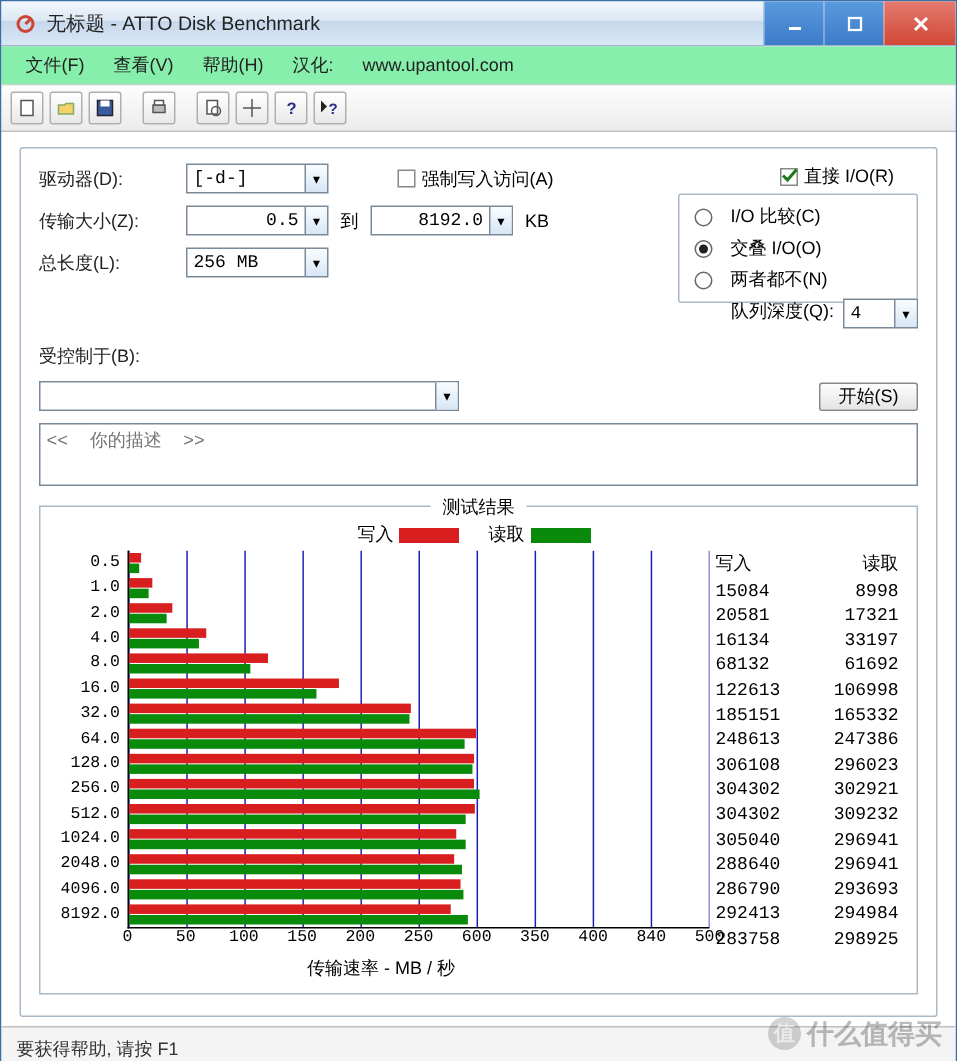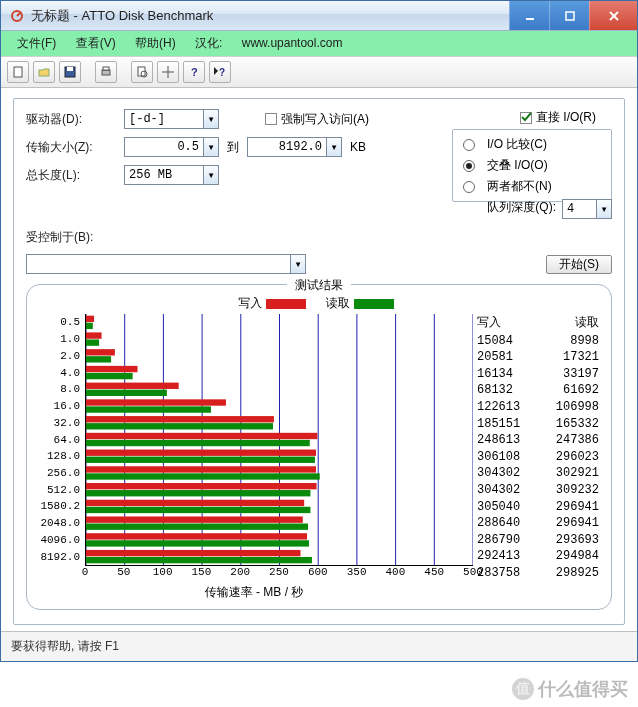--- a/index.html
+++ b/index.html
@@ -106,21 +106,21 @@
     padding:0 12px;
     font-size:12px;
   }
   .desc {
     width:100%;height:42px;border:1px solid #7a8a9a;
     font-family:"Courier New",monospace;font-size:12px;
     padding:2px 4px;background:#fff;resize:none;
   }
   .results {
     border:1px solid #aab8c8;
-    border-radius:14px;
+    border-radius:0;
     margin-top:10px;
     padding:4px 8px 8px 8px;
     position:relative;
   }
   .results-title {
     position:absolute;top:-8px;left:50%;transform:translateX(-50%);
     background:#fff;padding:0 8px;font-size:12px;
   }
   .legend { text-align:center;font-size:12px;margin:6px 0 2px 0; }
   .legend .wbox{display:inline-block;width:40px;height:10px;background:#d81e1e;margin:0 6px 0 4px;vertical-align:middle;}
@@ -323,20 +323,21 @@
       </div>
       <div class="row">
         <div class="select" style="width:280px">
           <span></span>
             <span class="arrow">▾</span>
         </div>
         <span style="flex:1"></span>
         <button class="btn">开始(S)</button>
       </div>
 
+      <textarea class="desc" placeholder="&lt;&lt;  你的描述  &gt;&gt;" style=""></textarea>
 
       
       <div class="results">
         <span class="results-title">测试结果</span>
         <div class="legend">
           <span>写入</span><span class="wbox"></span>
           &nbsp;&nbsp;
           <span>读取</span><span class="rbox"></span>
         </div>
 
@@ -348,21 +349,21 @@
                   <div style="top: 10%;">1.0</div>
                   <div style="top: 16.6667%;">2.0</div>
                   <div style="top: 23.3333%;">4.0</div>
                   <div style="top: 30%;">8.0</div>
                   <div style="top: 36.6667%;">16.0</div>
                   <div style="top: 43.3333%;">32.0</div>
                   <div style="top: 50%;">64.0</div>
                   <div style="top: 56.6667%;">128.0</div>
                   <div style="top: 63.3333%;">256.0</div>
                   <div style="top: 70%;">512.0</div>
-                  <div style="top: 76.6667%;">1580.2</div>
+                  <div style="top: 76.6667%;">1024.0</div>
                   <div style="top: 83.3333%;">2048.0</div>
                   <div style="top: 90%;">4096.0</div>
                   <div style="top: 96.6667%;">8192.0</div>
                 </div>
               <svg id="plotsvg" width="100%" height="100%" preserveAspectRatio="none" viewBox="0 0 387 252">
                   <line x1="0" x2="0" y1="0" y2="252" stroke="#2020b0" stroke-width="1"></line>
                   <line x1="38.7" x2="38.7" y1="0" y2="252" stroke="#2020b0" stroke-width="1"></line>
                   <line x1="77.4" x2="77.4" y1="0" y2="252" stroke="#2020b0" stroke-width="1"></line>
                   <line x1="116.1" x2="116.1" y1="0" y2="252" stroke="#2020b0" stroke-width="1"></line>
                   <line x1="154.8" x2="154.8" y1="0" y2="252" stroke="#2020b0" stroke-width="1"></line>
@@ -407,21 +408,21 @@
             <div class="xaxis" id="xaxis">
                 <span style="left: 0%;">0</span>
                 <span style="left: 10%;">50</span>
                 <span style="left: 20%;">100</span>
                 <span style="left: 30%;">150</span>
                 <span style="left: 40%;">200</span>
                 <span style="left: 50%;">250</span>
                 <span style="left: 60%;">600</span>
                 <span style="left: 70%;">350</span>
                 <span style="left: 80%;">400</span>
-                <span style="left: 90%;">450</span>
+                <span style="left: 90%;">840</span>
                 <span style="left: 100%;">500</span>
               </div>
             <div class="xlabel">传输速率 - MB / 秒</div>
           </div>
           <div class="chart-right">
             <div class="hdr">
               <span>写入</span>
               <span>读取</span>
             </div>
             <div id="datarows">

